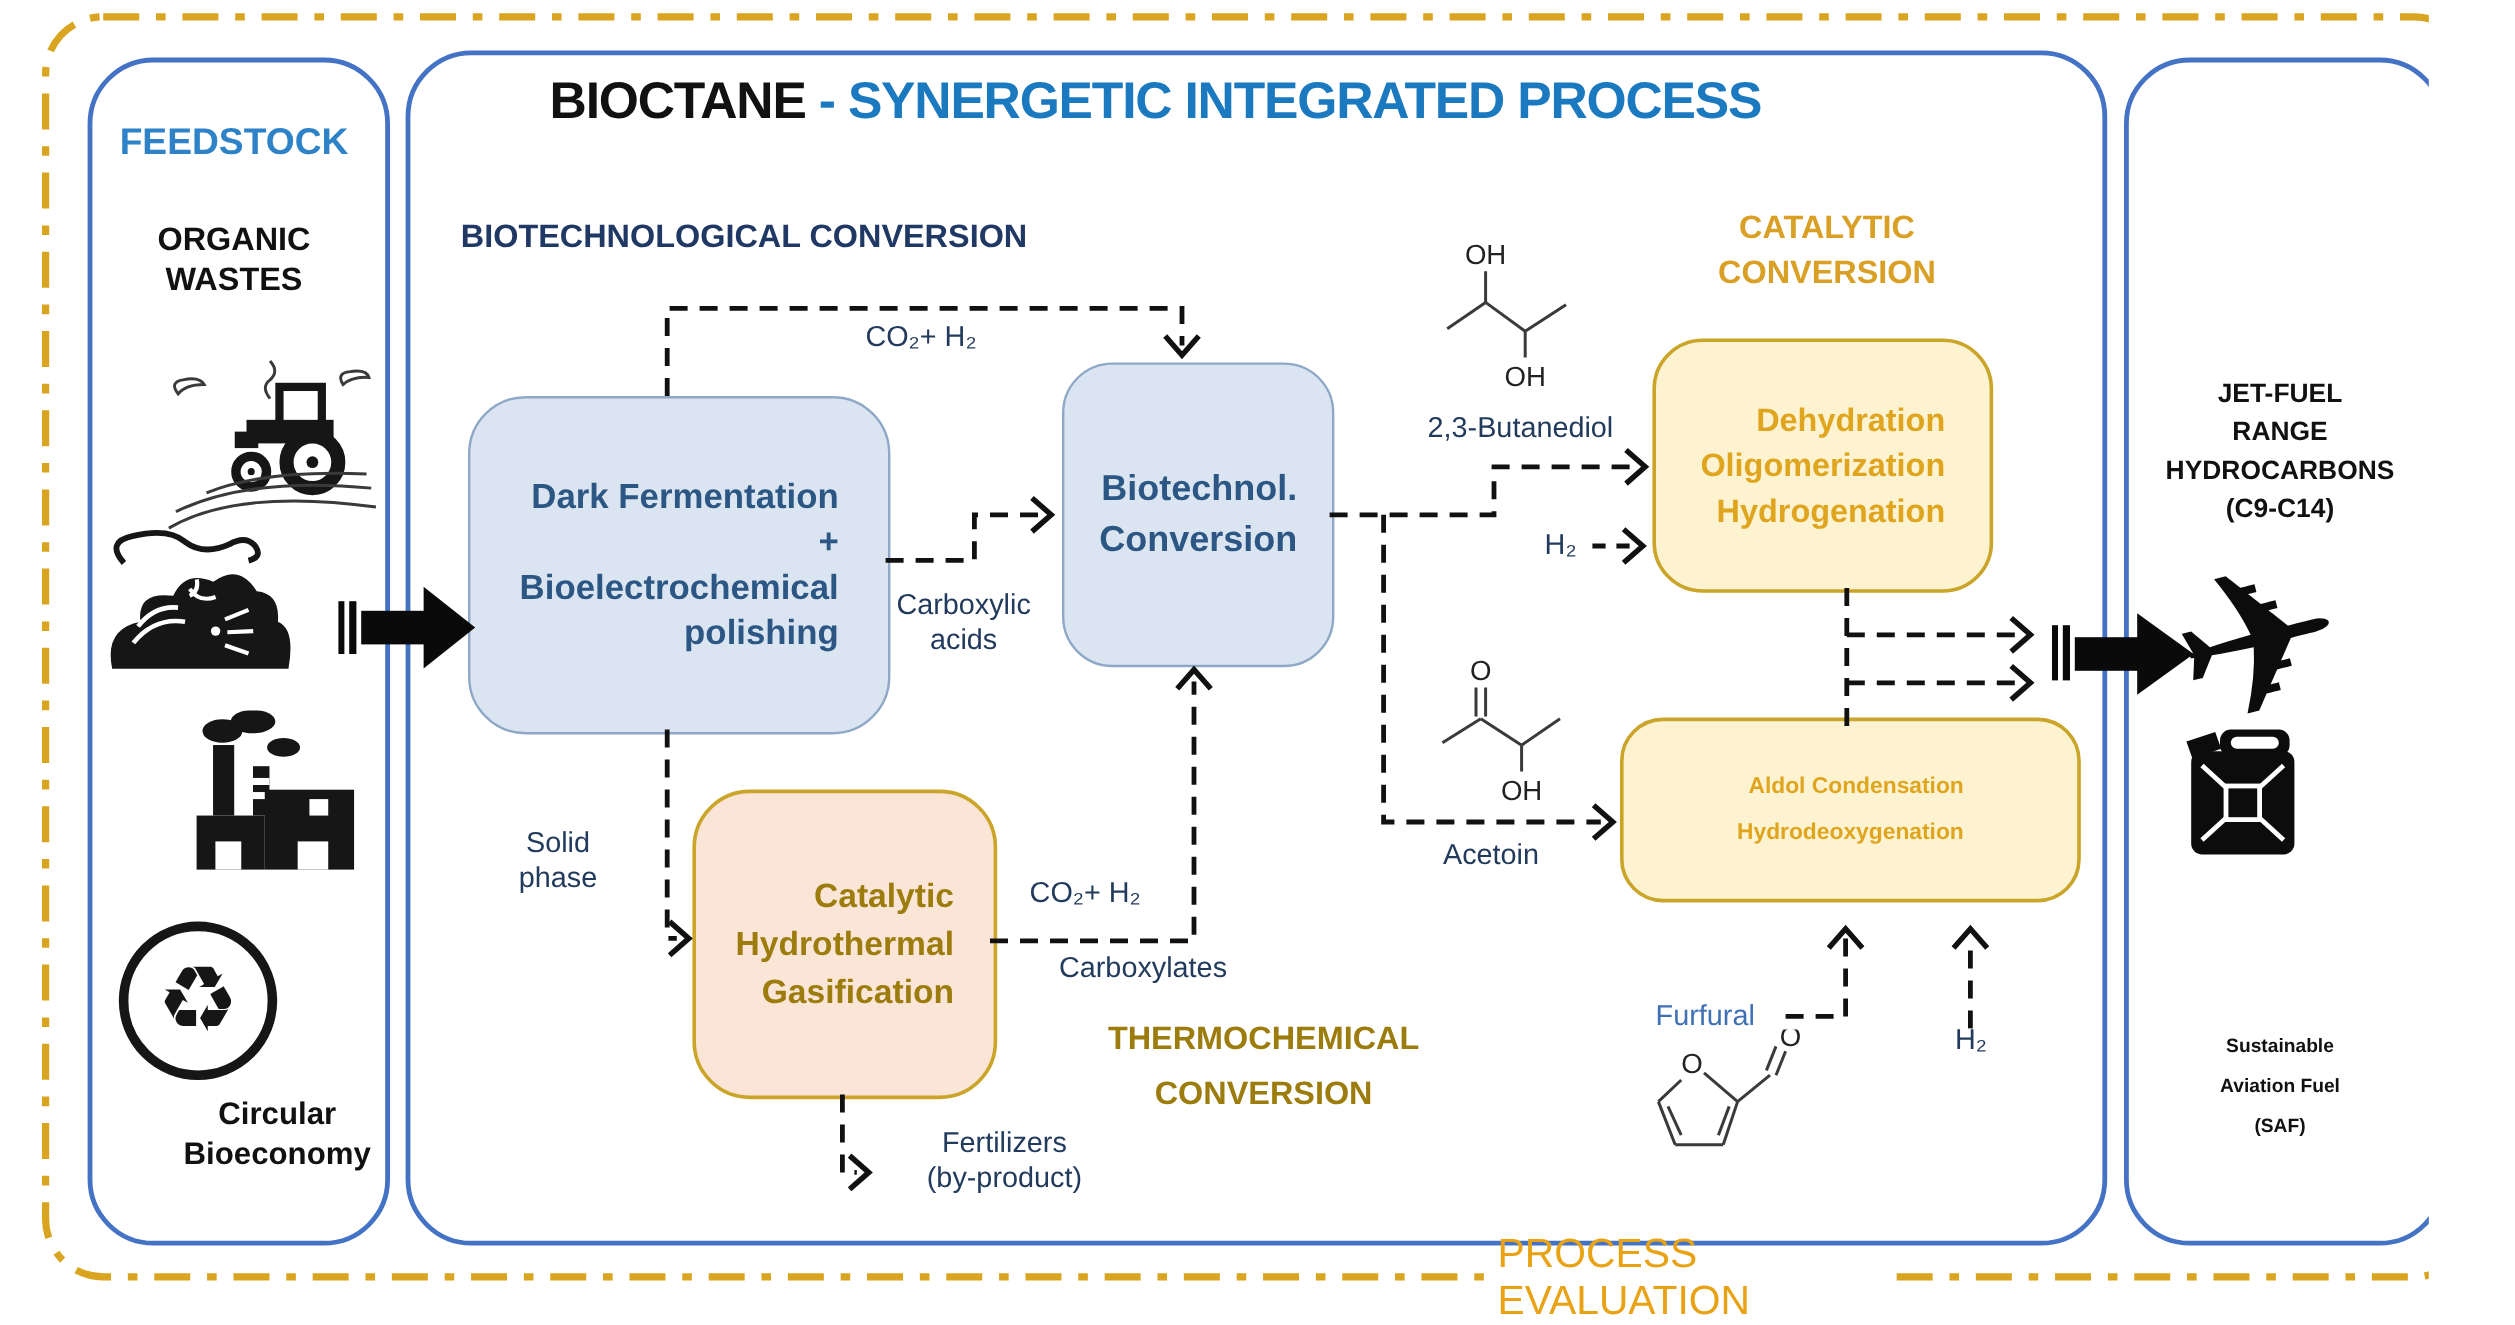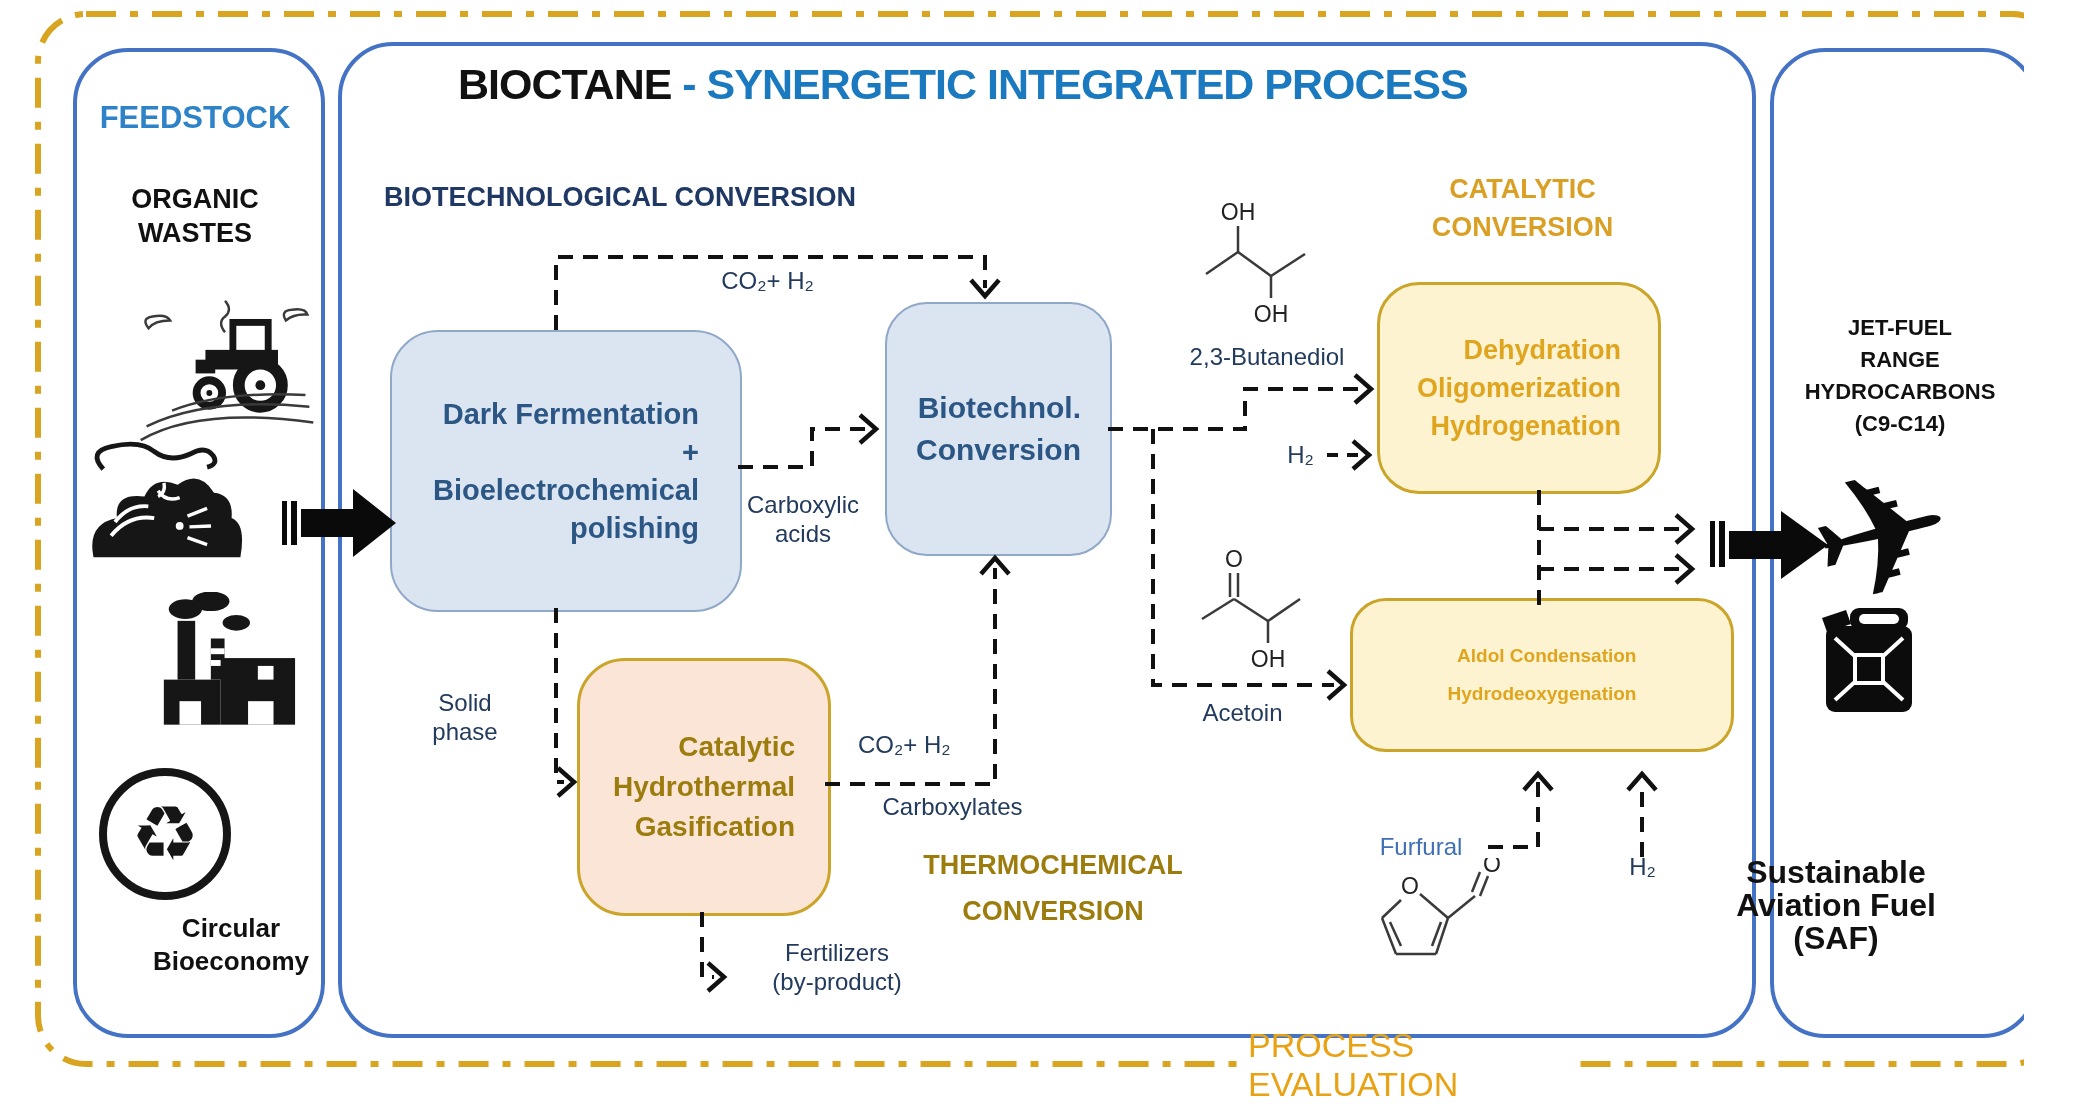--- a/index.html
+++ b/index.html
@@ -203,21 +203,21 @@
   <svg class="abs layer1" width="95" height="108" viewBox="0 0 95 108" style="left:1820px;top:606px;">
     <polygon points="2,12 26,4 31,18 7,26" fill="#0c0c0c"></polygon>
     <rect x="30" y="2" width="58" height="22" rx="9" fill="#0c0c0c"></rect>
     <rect x="39" y="8" width="40" height="10" rx="5" fill="#fff"></rect>
     <rect x="6" y="20" width="86" height="86" rx="9" fill="#0c0c0c"></rect>
     <line x1="15" y1="32" x2="83" y2="94" stroke="#fff" stroke-width="4"></line>
     <line x1="83" y1="32" x2="15" y2="94" stroke="#fff" stroke-width="4"></line>
     <rect x="35" y="49" width="28" height="28" fill="#0c0c0c" stroke="#fff" stroke-width="4"></rect>
   </svg>
 
-  <div class="abs blacktxt layer1" style="left:1687px;top:856px;width:250px;font-size:32px;line-height:33px;padding-left:24px;">Sustainable
+  <div class="abs blacktxt layer1" style="left:1775px;top:856px;width:250px;font-size:16px;line-height:33px;">Sustainable
 Aviation Fuel
 (SAF)</div>
 
   <div class="proc-eval">
     <span>PROCESS EVALUATION</span>
   </div>
 
   <svg class="abs layer2" width="2096" height="1104" style="left:0;top:0;pointer-events:none;">
     <g stroke="#111" stroke-width="4" fill="none" stroke-dasharray="15 10">
       <path d="M556,330 L556,257 L985,257 L985,288"></path>

